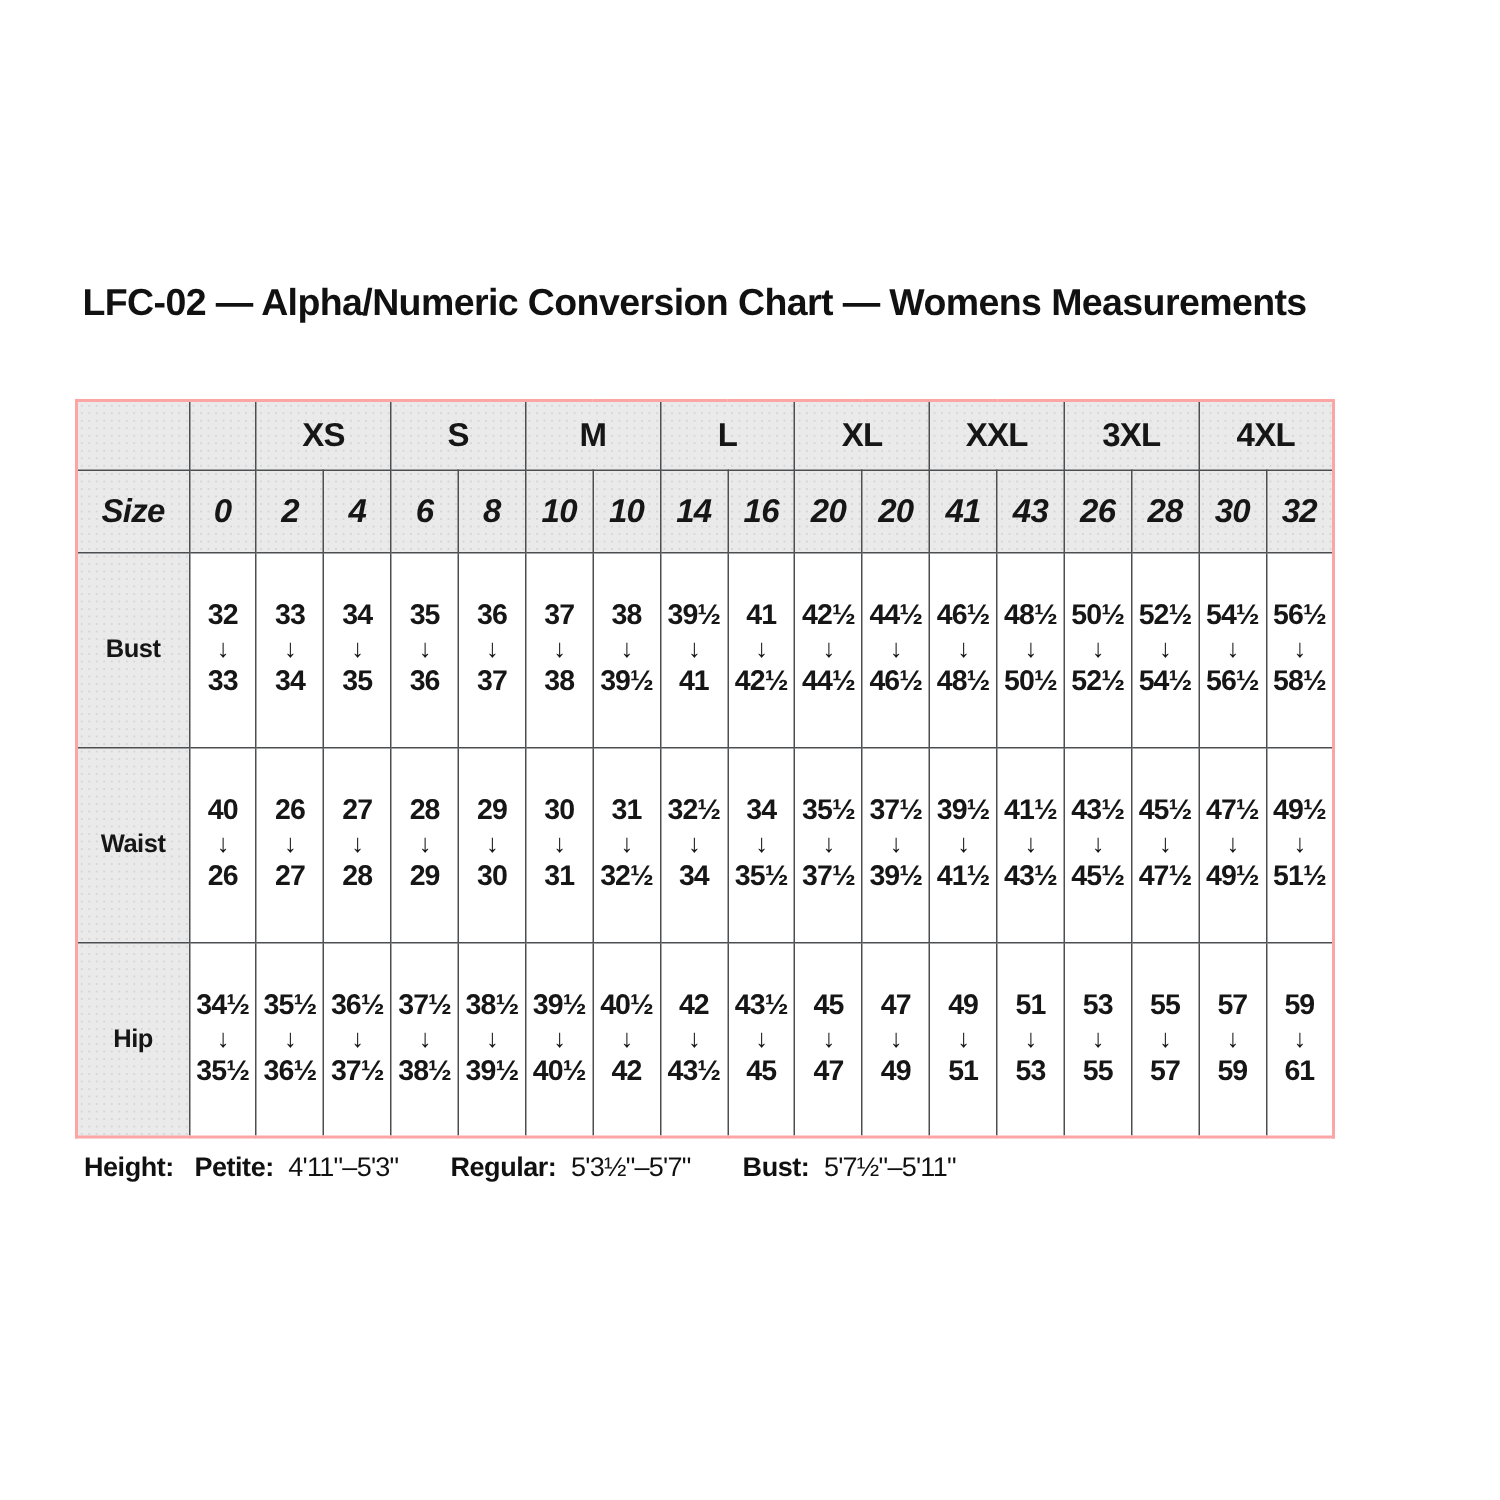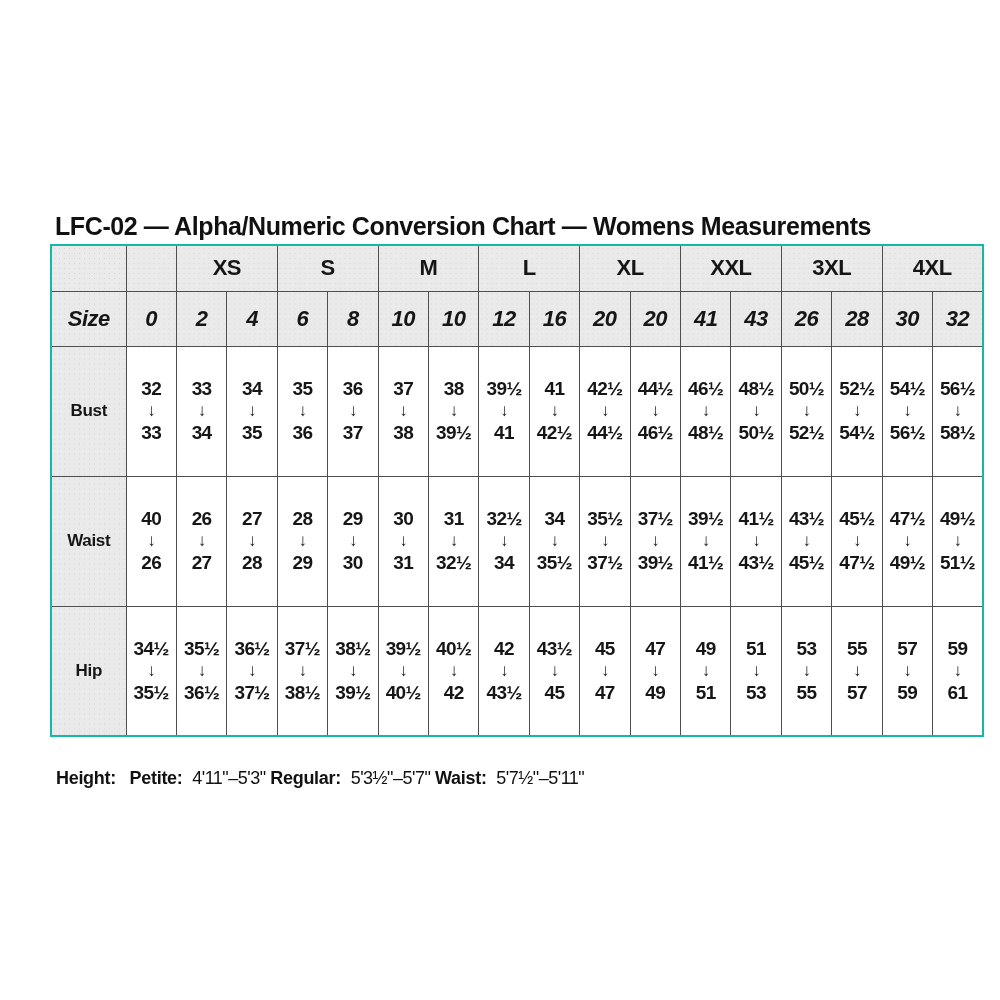--- a/index.html
+++ b/index.html
@@ -1,24 +1,24 @@
 <!DOCTYPE html>
 <html><head>
 <meta charset="utf-8">
 <style>
   html,body{margin:0;padding:0;}
   body{width:1000px;height:1000px;background:#ffffff;overflow:hidden;
        font-family:"Liberation Sans",sans-serif;color:#161616;}
   .page{position:relative;width:1000px;height:1000px;background:#ffffff;}
 
-  .title{position:absolute;left:55px;top:212px;font-size:25px;font-weight:bold;
+  .title{position:absolute;left:55px;top:188px;font-size:25px;font-weight:bold;
          letter-spacing:-0.4px;white-space:nowrap;color:#111;}
 
-  table.sizechart{position:absolute;left:50px;top:244px;width:934px;
-         border-collapse:collapse;table-layout:fixed;border:2px solid #14b8a6;}
+  table.sizechart{position:absolute;left:50px;top:266px;width:840px;
+         border-collapse:collapse;table-layout:fixed;border:2px solid #fca5a5;}
   .sizechart th,.sizechart td{border:1.5px solid #4d4e50;padding:0;margin:0;
          text-align:center;vertical-align:middle;}
 
   
   .hd{background-color:#eaeaea;
       background-image:radial-gradient(#d6d6d6 0.8px, rgba(0,0,0,0) 0.9px);
       background-size:5px 5px;}
 
   tr.alpha-row{height:46px;}
   tr.size-row{height:55px;font-style:italic;}
@@ -30,21 +30,21 @@
 
   td.mc{background:#ffffff;font-weight:bold;font-size:19px;letter-spacing:-0.6px;}
   td.mc .v{display:block;line-height:1.25;}
   td.mc .ar{display:block;font-size:17px;line-height:1.15;font-weight:bold;}
 
   .footer{position:absolute;left:56px;top:768px;font-size:18px;white-space:nowrap;
           letter-spacing:-0.3px;color:#111;}
   .footer .b{font-weight:bold;}
   .footer .val{font-weight:normal;margin-left:5px;letter-spacing:-0.5px;}
   .footer .seg{margin-left:9px;}
-  .footer .gap{}
+  .footer .gap{margin-left:30px;}
 </style>
 </head>
 <body>
 
 <div class="page">
 
   <div class="title">LFC-02 — Alpha/Numeric Conversion Chart — Womens Measurements</div>
 
   <table class="sizechart">
     <colgroup>
@@ -84,21 +84,21 @@
 
     <tr class="size-row">
       <th class="hd rowlabel">Size</th>
       <th class="hd">0</th>
       <th class="hd">2</th>
       <th class="hd">4</th>
       <th class="hd">6</th>
       <th class="hd">8</th>
       <th class="hd">10</th>
       <th class="hd">10</th>
-      <th class="hd">12</th>
+      <th class="hd">14</th>
       <th class="hd">16</th>
       <th class="hd">20</th>
       <th class="hd">20</th>
       <th class="hd">41</th>
       <th class="hd">43</th>
       <th class="hd">26</th>
       <th class="hd">28</th>
       <th class="hd">30</th>
       <th class="hd">32</th>
     </tr>
@@ -371,17 +371,17 @@
     </tr>
   </tbody>
     </table>
 
   <div class="footer">
     <span class="b">Height:</span>
     <span class="b seg">Petite:</span>
     <span class="val">4'11"–5'3"</span>
     <span class="b gap">Regular:</span>
     <span class="val">5'3½"–5'7"</span>
-    <span class="b gap">Waist:</span>
+    <span class="b gap">Bust:</span>
     <span class="val">5'7½"–5'11"</span>
   </div>
 
 </div>
 
 </body></html>

